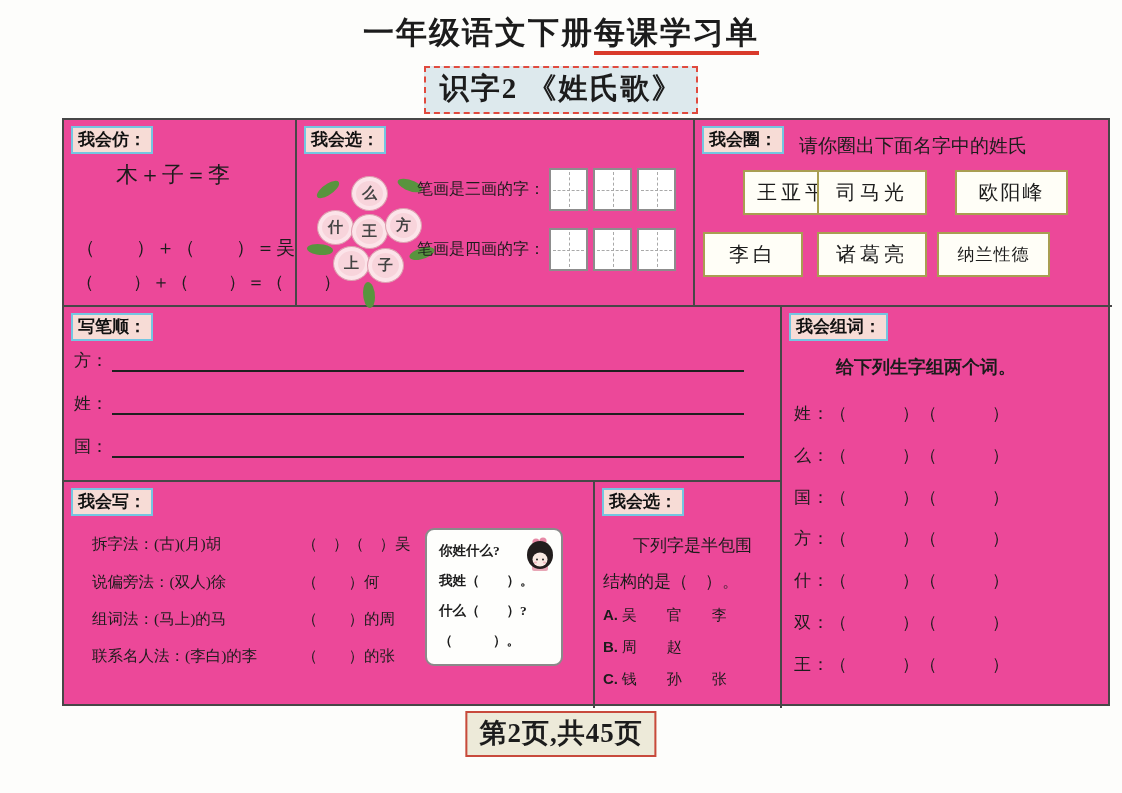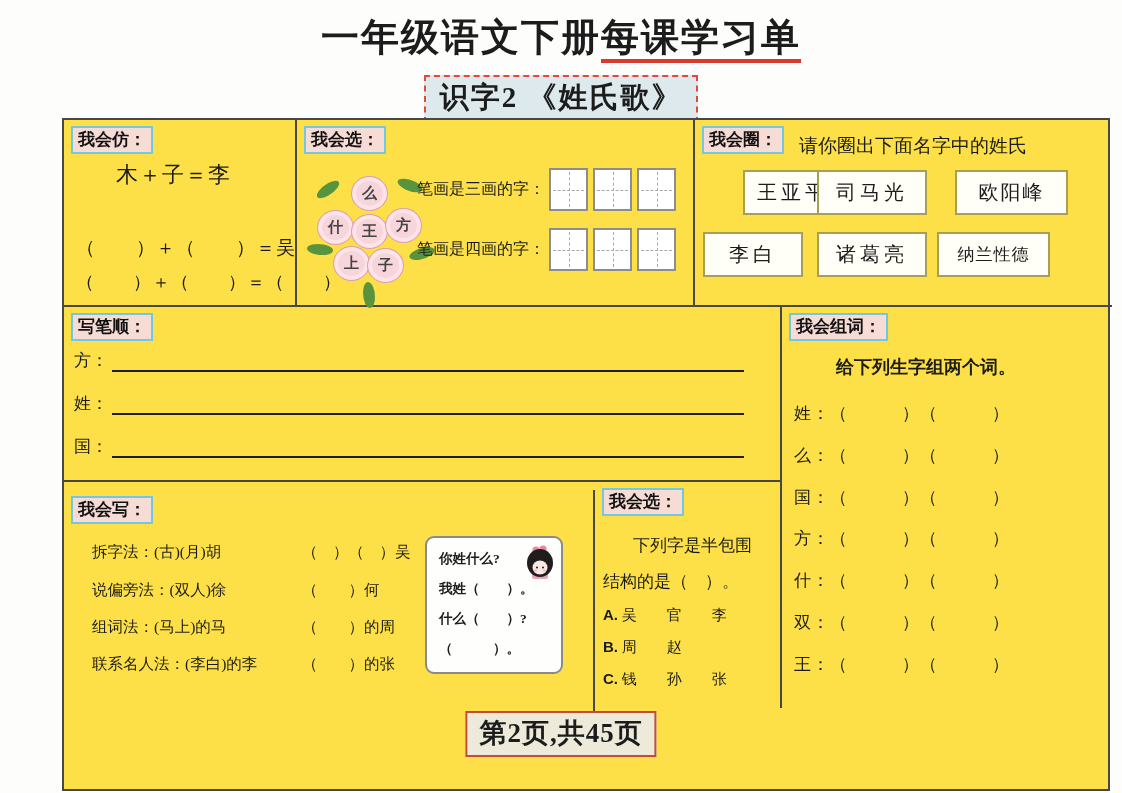--- a/index.html
+++ b/index.html
@@ -7,42 +7,42 @@
   body {
     background:#fdfdfb;
     font-family:"Liberation Serif", serif;
     color:#1c1c1c;
     position:relative;
     overflow:hidden;
   }
 
   
   .page-header { position:absolute; left:0; top:12px; width:100%; text-align:center; }
-  .main-title { font-size:38px; font-weight:600; letter-spacing:2px; }
+  .main-title { font-size:31px; font-weight:600; letter-spacing:2px; }
   .title-underlined { border-bottom:4px solid #d93a2b; padding-bottom:1px; }
   .subtitle-box {
     display:inline-block; margin-top:12px;
     background:#dde9ed; border:2px dashed #e04a3e;
     font-size:29px; font-weight:700; letter-spacing:2px;
     padding:1px 14px 3px 14px;
   }
 
   
-  .sheet { position:absolute; left:62px; top:118px; width:1048px; height:673px;
-           border:2px solid #474747; background:#fde047; }
+  .sheet { position:absolute; left:62px; top:118px; width:1048px; height:588px;
+           border:2px solid #474747; background:#ec4899; }
   .cell { position:absolute; }
   .bR { border-right:2px solid #474747; }
   .bB { border-bottom:2px solid #474747; }
 
   .cell-fang       { left:0;   top:0;   width:233px; height:187px; }
   .cell-xuan-top   { left:233px; top:0; width:398px; height:187px; }
   .cell-quan       { left:631px; top:0; width:417px; height:187px; }
   .cell-bishun     { left:0;   top:187px; width:718px; height:175px; }
   .cell-zuci       { left:718px; top:187px; width:330px; height:401px; }
-  .cell-xie        { left:0;   top:370px; width:531px; height:226px;padding-left:44px; }
+  .cell-xie        { left:0;   top:362px; width:531px; height:226px;padding-left:44px; }
   .cell-xuan-bot   { left:531px; top:362px; width:187px; height:226px; }
 
   
   .chip {
     position:absolute; left:7px; top:6px;
     background:#f7dcd6; border:2px solid #74c6e1;
     font-family:"Liberation Sans", sans-serif;
     font-weight:700; font-size:17px; color:#111;
     padding:1px 5px 2px 5px; line-height:1.25; white-space:nowrap;
   }

